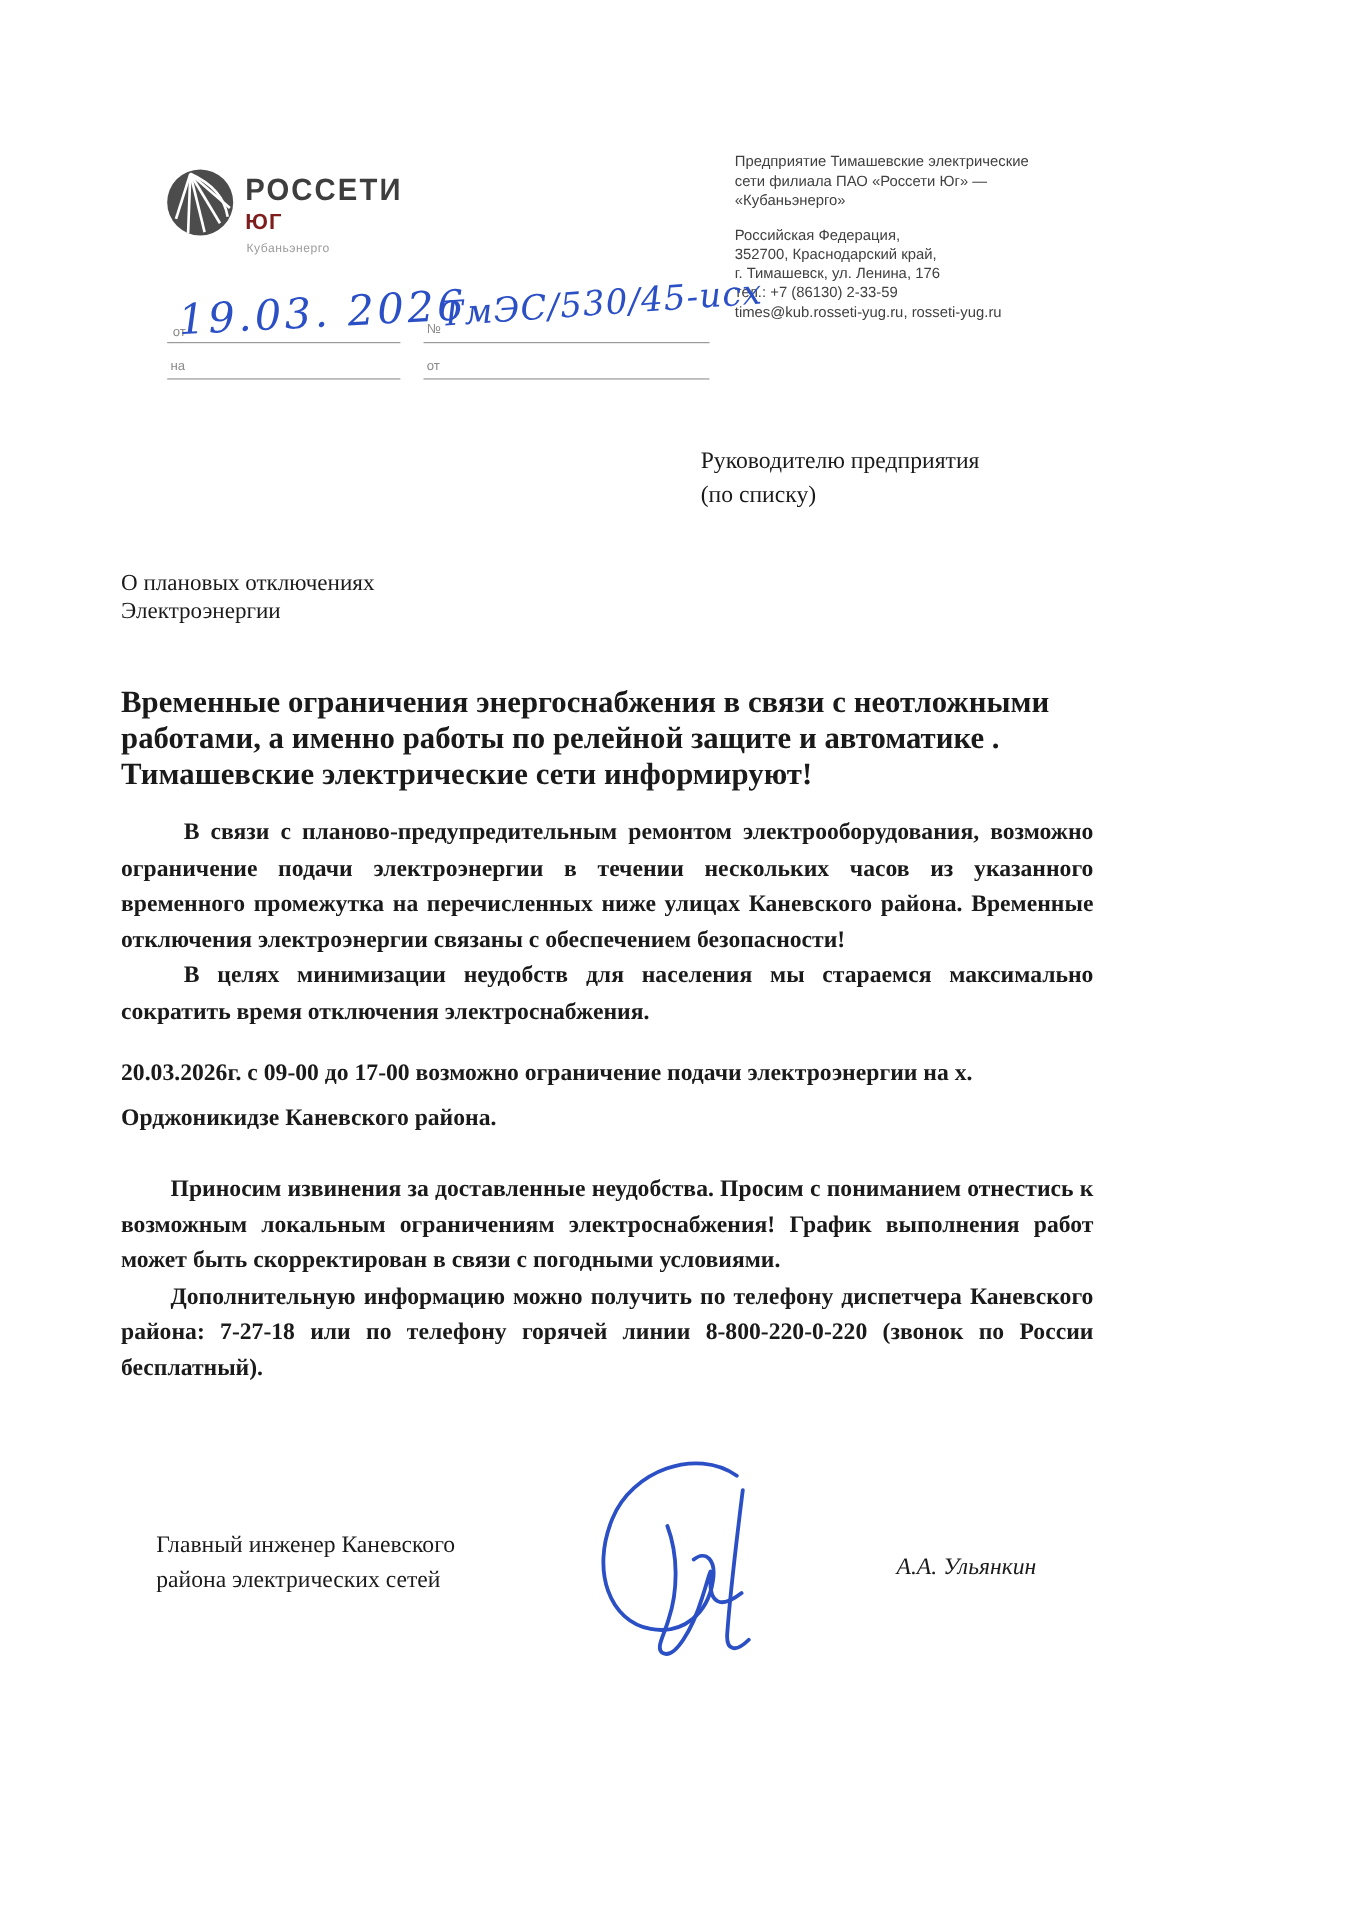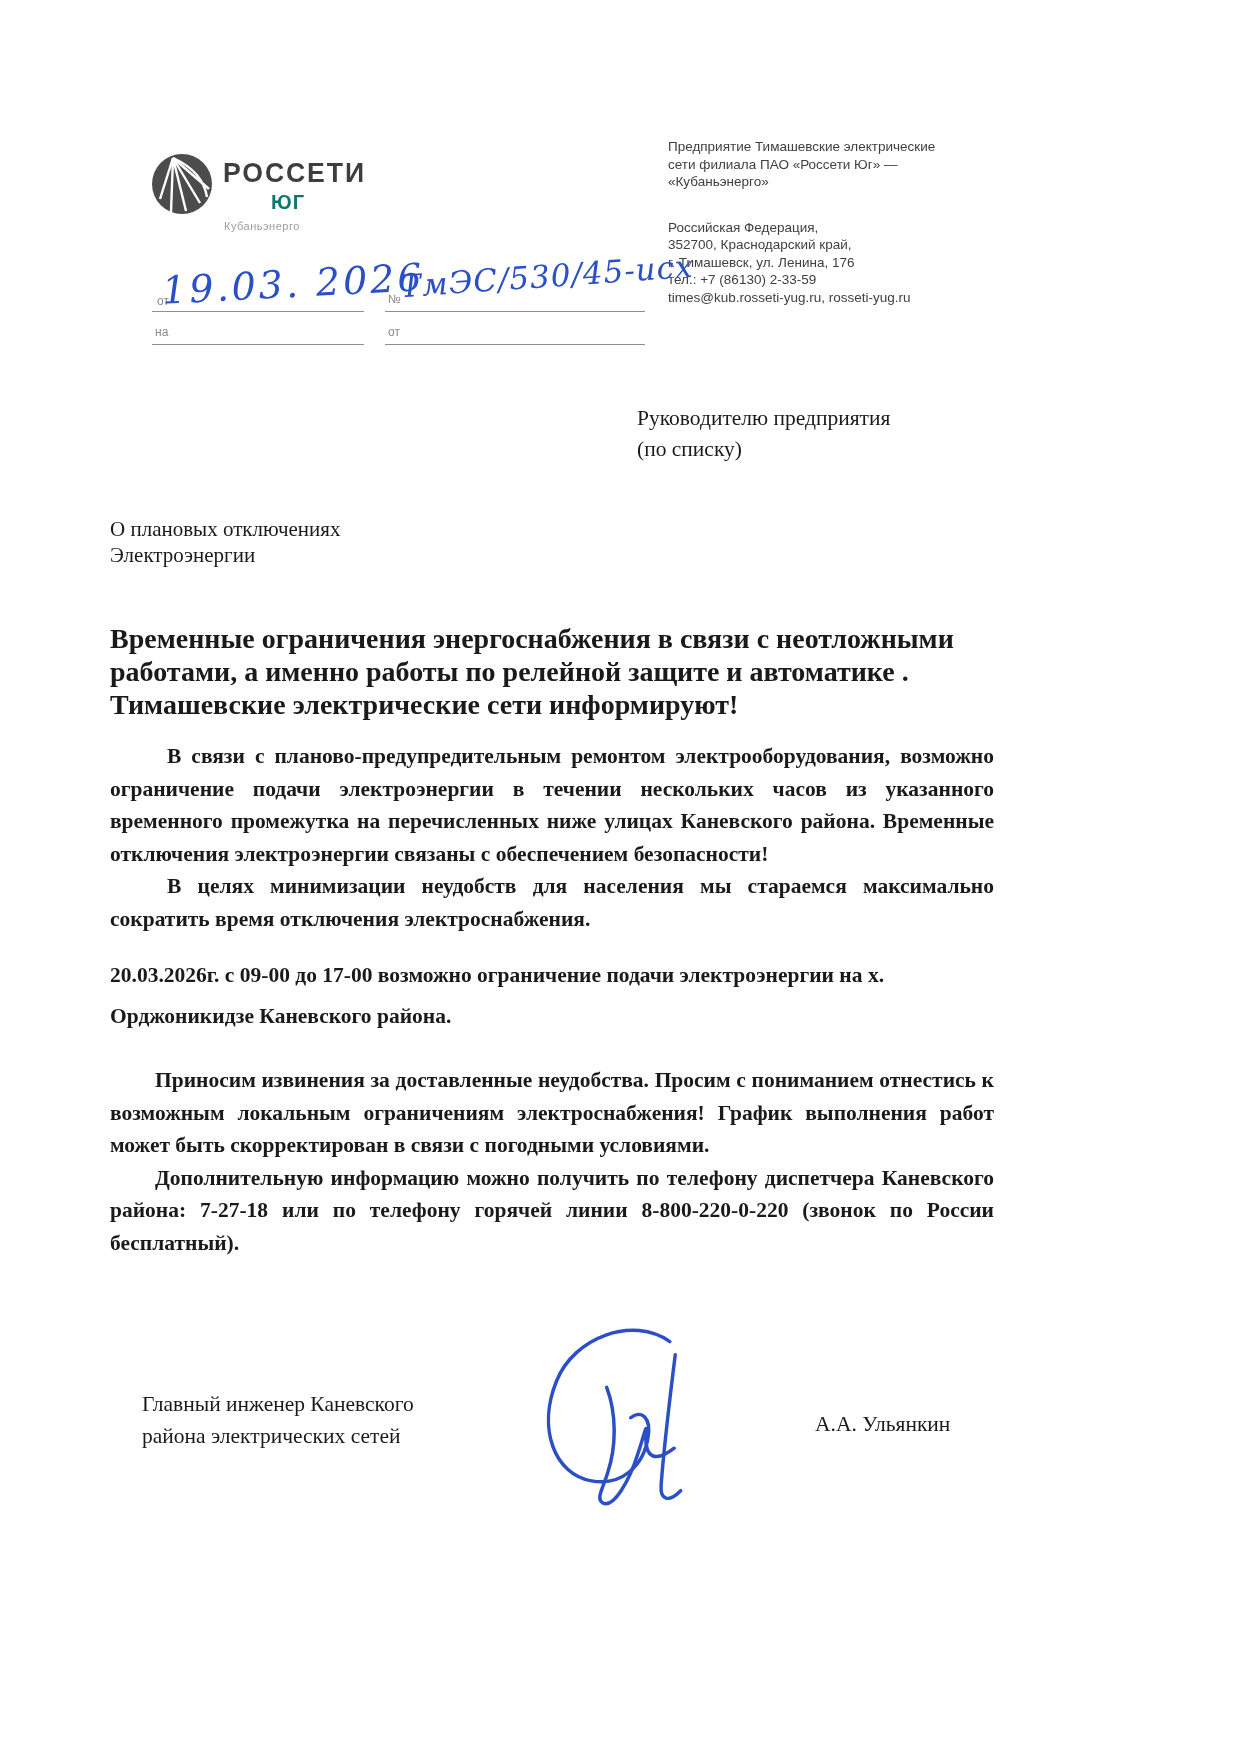--- a/index.html
+++ b/index.html
@@ -10,45 +10,45 @@
     margin:0 auto;
     overflow:hidden;
     font-family:"Liberation Serif","DejaVu Serif",serif;
     color:#1a1a1a;
   }
   .abs{position:absolute;}
   .sans{font-family:"Liberation Sans","DejaVu Sans",sans-serif;}
   
   .logo-mark{left:150px;top:151px;width:64px;height:66px;}
   .brand{left:223px;top:157px;font-size:28px;font-weight:bold;color:#3e3e3e;letter-spacing:2px;transform:scaleX(.95);transform-origin:left;}
-  .brand-division{left:223px;top:191px;font-size:20px;font-weight:bold;color:#0f766e;letter-spacing:1px;margin-left:48px;}
+  .brand-division{left:223px;top:191px;font-size:20px;font-weight:bold;color:#7f1d1d;letter-spacing:1px;}
   .brand-sub{left:224px;top:220px;font-size:11px;color:#9b9b9b;letter-spacing:.5px;}
   .company-block{left:668px;top:138px;width:330px;font-size:13.5px;line-height:17.5px;color:#404040;}
-  .company-block .addr{margin-top:28px;}
+  .company-block .addr{margin-top:14px;}
   
   .ref-label{font-size:12px;color:#8a8a8a;}
   .ref-line{border-bottom:1.5px solid #8f8f8f;height:0;}
   .hand{color:#2b4fc4;font-family:"DejaVu Serif",serif;font-style:italic;white-space:nowrap;}
   .hand-date{left:162px;top:262px;font-size:38px;transform:rotate(-3deg);letter-spacing:3px;}
   .hand-number{left:400px;top:258px;font-size:31px;transform:rotate(-4deg);letter-spacing:1px;}
   
   .addressee{left:637px;top:403px;font-size:21.5px;line-height:31px;}
   .subject{left:110px;top:516px;font-size:21px;line-height:26px;}
   
   .title{left:110px;top:622px;width:900px;font-size:28px;font-weight:bold;line-height:33px;}
   
   .letter-body{left:110px;top:740px;width:884px;font-size:21.5px;line-height:32.5px;text-align:justify;font-weight:bold;}
   .letter-body p{margin:0;}
   .p-indent{text-indent:57px;}
   .p-indent-sm{text-indent:45px;}
   .p-date{margin-top:20px !important;text-align:left;line-height:41px;}
   .p-apology{margin-top:27px !important;}
   
   .signoff-role{left:115px;top:1388px;font-size:21.5px;line-height:32px;margin-left:27px;}
-  .signoff-name{left:815px;top:1412px;font-size:21.5px;}
+  .signoff-name{left:815px;top:1412px;font-size:21.5px;font-style:italic;}
   .signature-svg{left:515px;top:1322px;width:240px;height:185px;}
   .sig-stroke{fill:none;stroke:#2b4fc4;stroke-width:3.2;stroke-linecap:round;}
   .logo-line{stroke:#ffffff;stroke-width:2.4;fill:none;}
 </style>
 </head>
 <body>
 
 <div class="page">
 
   <svg class="abs logo-mark" viewBox="0 0 64 66">

